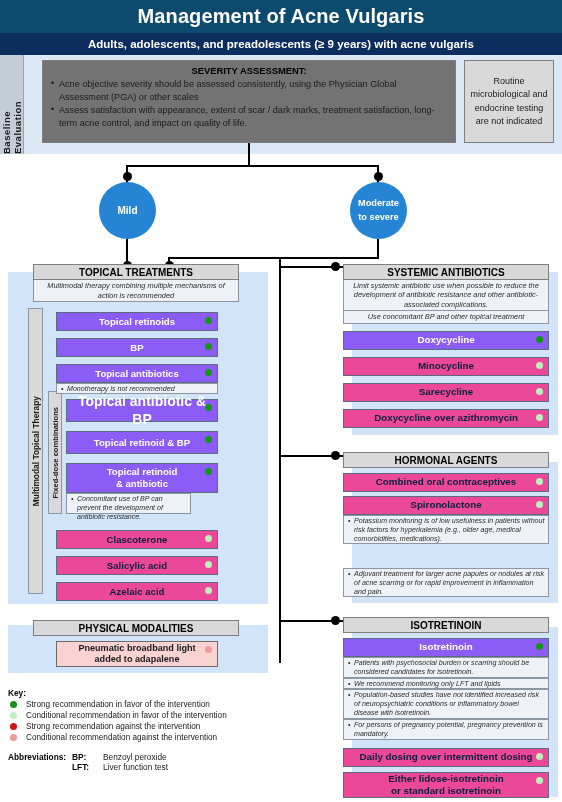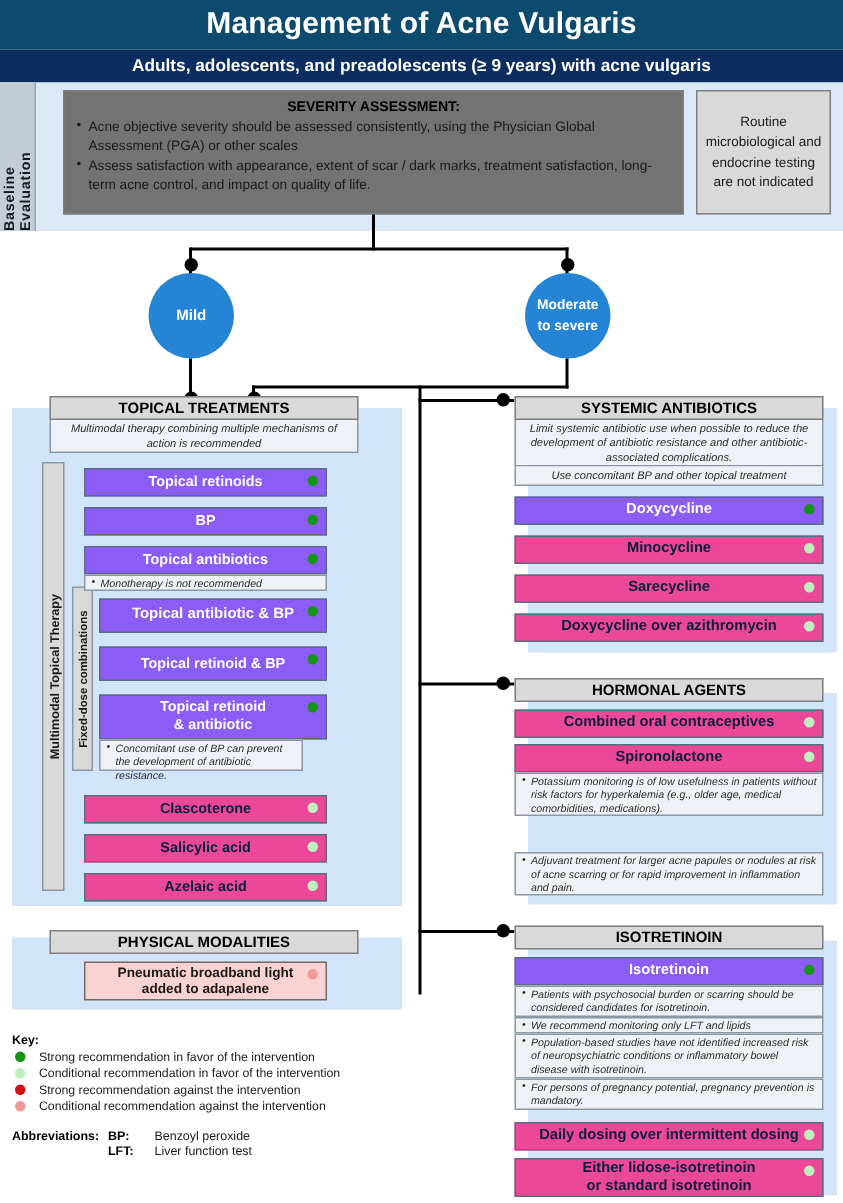--- a/index.html
+++ b/index.html
@@ -222,34 +222,34 @@
   <div class="bar dark" style="left:56px; top:364px; width:162px; height:19px; font-size:9.6px;">
     <span>Topical antibiotics</span>
     <span class="rec-dot dot-strong-for"></span>
   </div>
   <div class="subnote" style="left:56px; top:383px; width:162px; height:11px;">
     <ul>
         <li>Monotherapy is not recommended</li>
       </ul>
   </div>
 
-  <div class="bar dark" style="left:66px; top:399px; width:152px; height:23px; font-size:10px;">
+  <div class="bar dark" style="left:66px; top:399px; width:152px; height:23px; font-size:14px;">
     <span>Topical antibiotic &amp; BP</span>
     <span class="rec-dot dot-strong-for"></span>
   </div>
   <div class="bar dark" style="left:66px; top:431px; width:152px; height:23px; font-size:9.6px;">
     <span>Topical retinoid &amp; BP</span>
     <span class="rec-dot dot-strong-for"></span>
   </div>
   <div class="bar dark" style="left:66px; top:463px; width:152px; height:30px; font-size:9.6px; white-space:pre-line;">
     <span>Topical retinoid
 &amp; antibiotic</span>
     <span class="rec-dot dot-strong-for"></span>
   </div>
-  <div class="subnote" style="left:66px; top:493px; width:136px; height:21px;">
+  <div class="subnote" style="left:66px; top:493px; width:125px; height:21px;">
     <ul>
         <li>Concomitant use of BP can prevent the development of antibiotic resistance.</li>
       </ul>
   </div>
 
   <div class="bar light" style="left:56px; top:530px; width:162px; height:19px; font-size:9.6px;">
     <span>Clascoterone</span>
     <span class="rec-dot dot-cond-for"></span>
   </div>
   <div class="bar light" style="left:56px; top:556px; width:162px; height:19px; font-size:9.6px;">

